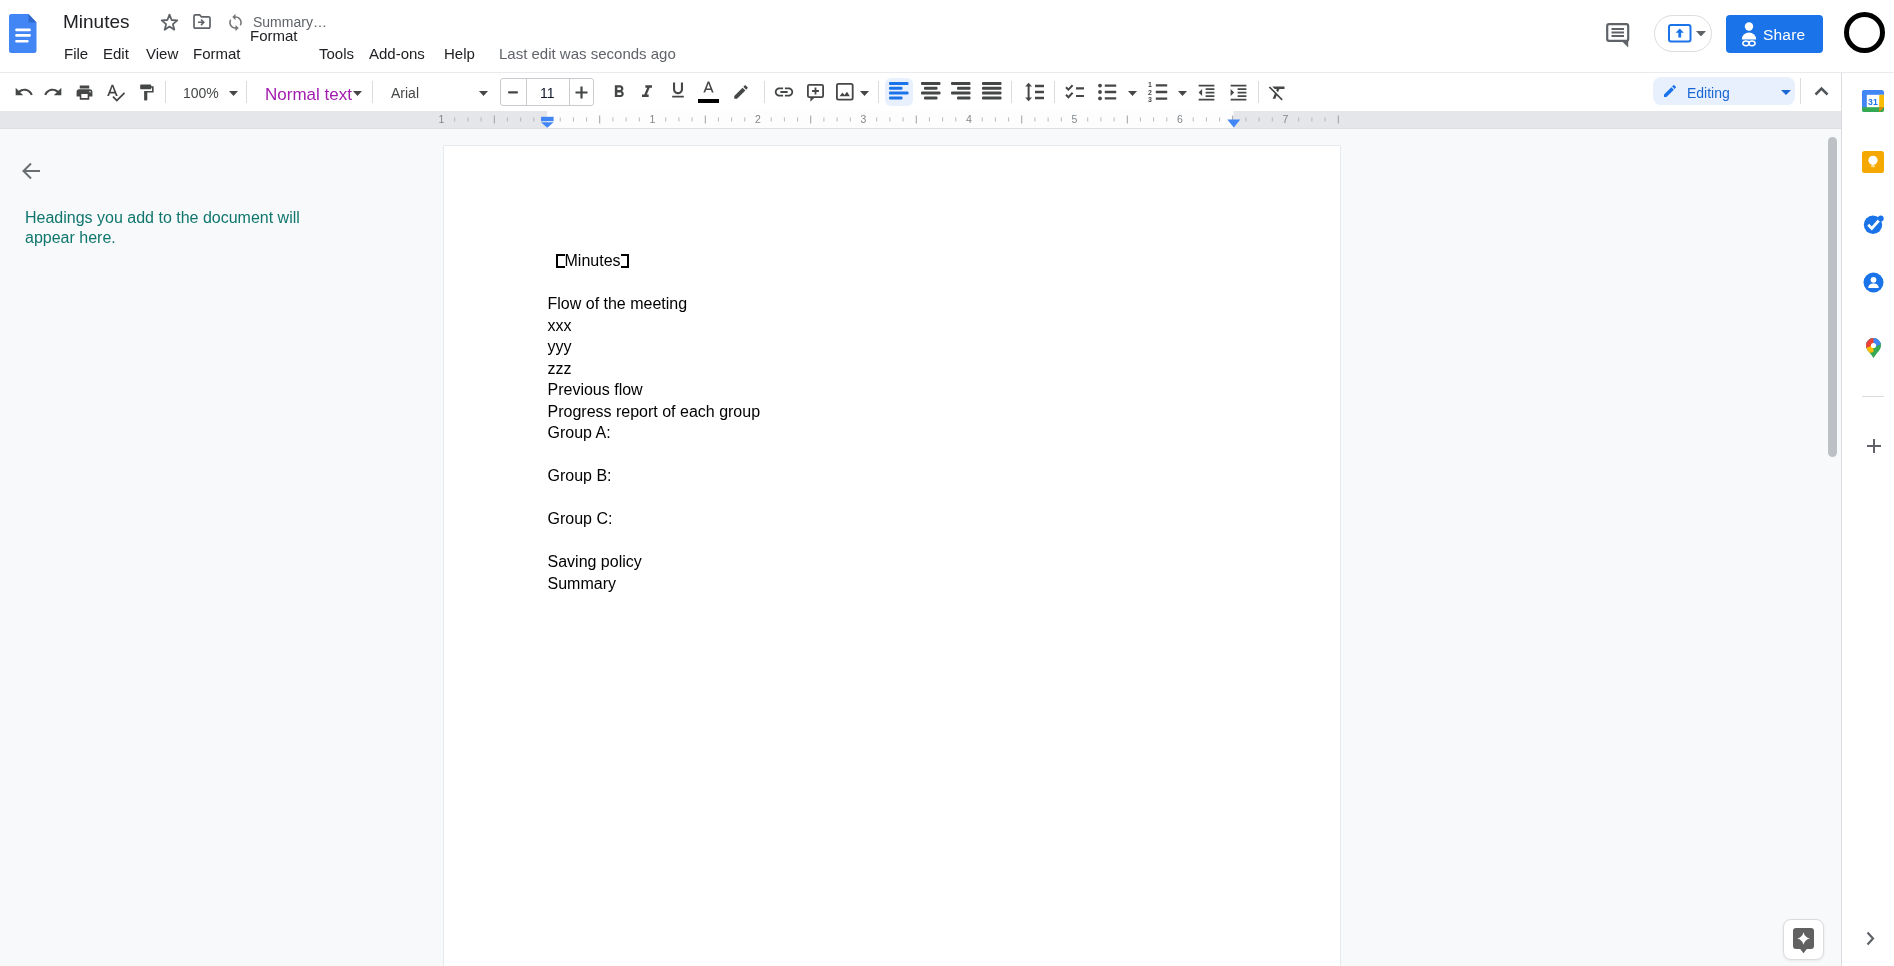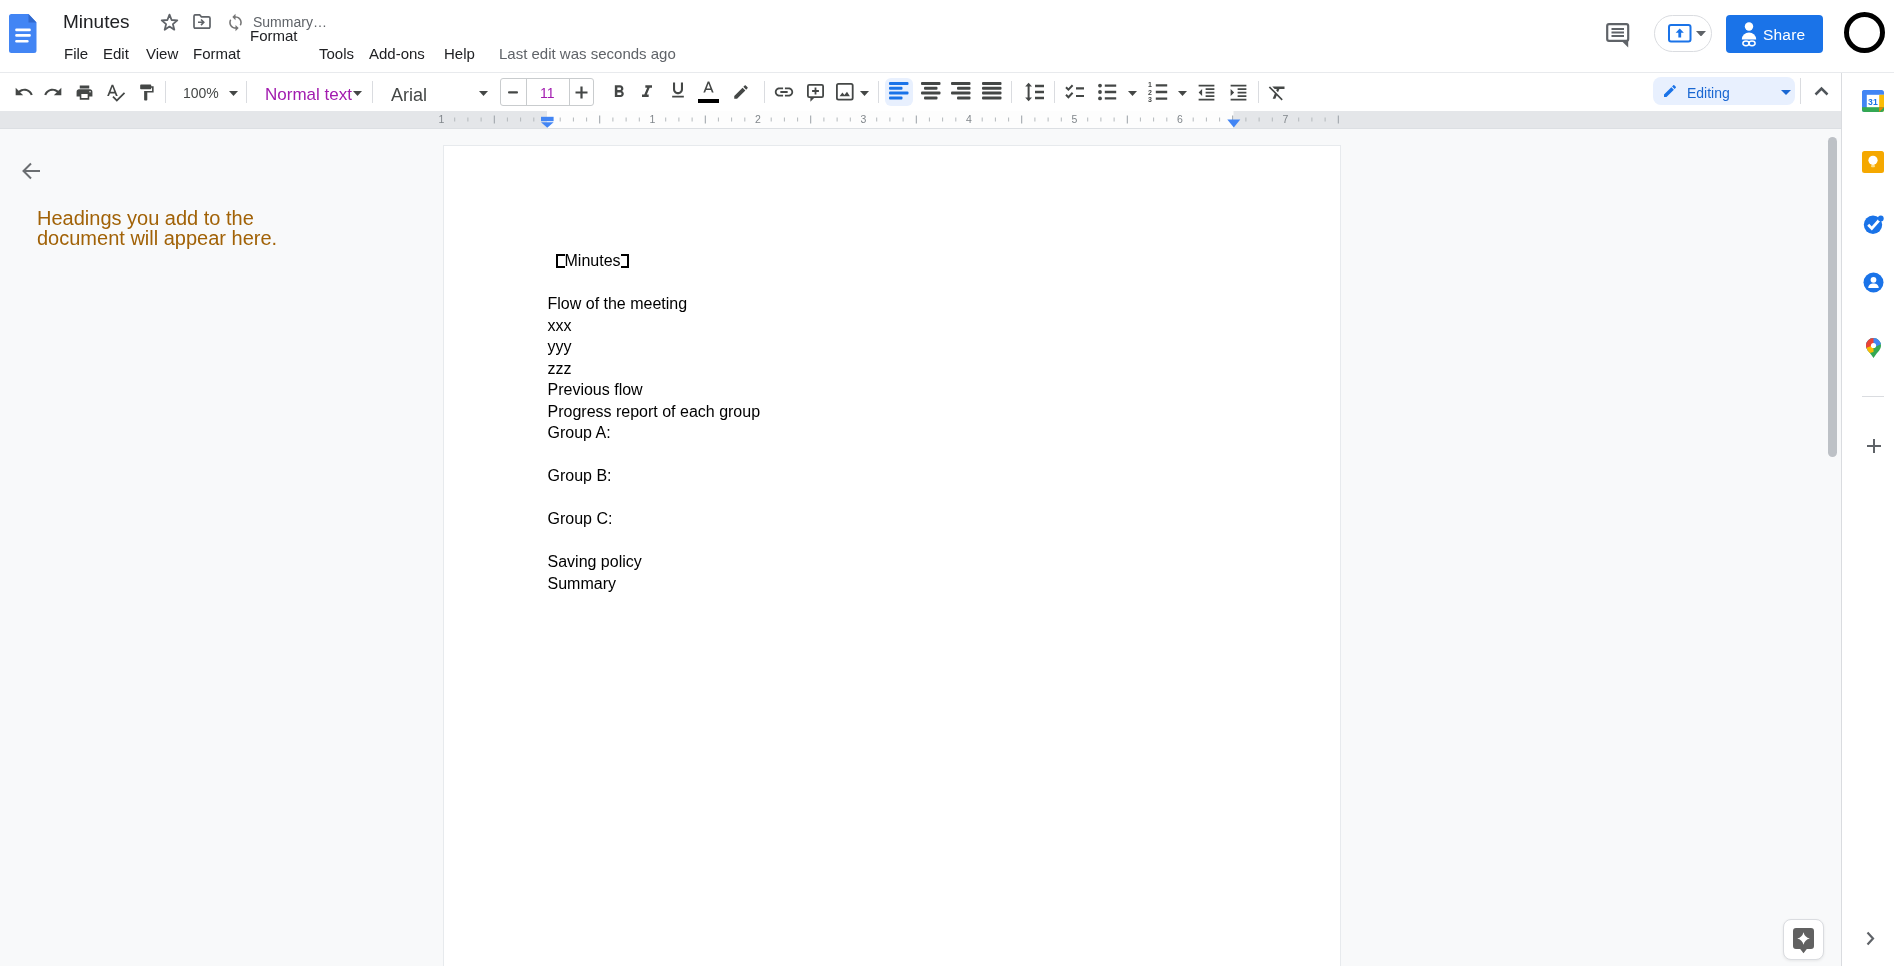--- a/index.html
+++ b/index.html
@@ -78,31 +78,31 @@
 <div class="abs" style="left:183px;top:85px;font-size:14px;color:#444746">100%</div>
 <svg class="abs" style="left:228.5px;top:90.5px" width="9" height="5">
     <polygon points="0,0 9,0 4.5,5" fill="#444746"></polygon>
   </svg>
 <div class="abs" style="left:246px;top:81px;width:1px;height:22px;background:#dadce0"></div>
 <div class="abs" style="left:265px;top:85px;font-size:17px;color:#a21caf">Normal text</div>
 <svg class="abs" style="left:352.5px;top:90.5px" width="9" height="5">
     <polygon points="0,0 9,0 4.5,5" fill="#444746"></polygon>
   </svg>
 <div class="abs" style="left:372px;top:81px;width:1px;height:22px;background:#dadce0"></div>
-<div class="abs" style="left:391px;top:85px;font-size:18px;color:#444746">Arial</div>
+<div class="abs" style="left:391px;top:85px;font-size:14px;color:#444746">Arial</div>
 <svg class="abs" style="left:478.5px;top:90.5px" width="9" height="5">
     <polygon points="0,0 9,0 4.5,5" fill="#444746"></polygon>
   </svg>
 <div class="abs" style="left:500px;top:78px;width:94px;height:28px;border:1px solid #c9ccce;border-radius:3px"></div>
 <div class="abs" style="left:526px;top:78px;width:1px;height:28px;background:#c9ccce"></div>
 <div class="abs" style="left:569px;top:78px;width:1px;height:28px;background:#c9ccce"></div>
 <svg class="abs" style="left:506px;top:91px" width="14" height="3" viewBox="0 0 14 3">
     <rect x="2" y="0.3" width="10" height="2.2" rx="1" fill="#444746"></rect>
   </svg>
-<div class="abs" style="left:540px;top:85px;font-size:14px;color:#a21caf">11</div>
+<div class="abs" style="left:540px;top:85px;font-size:14px;color:#0f172a">11</div>
 <svg class="abs" style="left:574px;top:85px" width="15" height="15" viewBox="0 0 15 15">
     <path d="M7.5,1.5 v12 M1.5,7.5 h12" stroke="#444746" stroke-width="2.2"></path>
   </svg>
 <svg class="abs" style="left:609.0px;top:82.0px" width="20" height="20" viewBox="0 0 24 24">
     <path d="M15.6 10.79c.97-.67 1.65-1.77 1.65-2.79 0-2.26-1.75-4-4-4H7v14h7.04c2.09 0 3.71-1.7 3.71-3.79 0-1.52-.86-2.82-2.15-3.42zM10 6.5h3c.83 0 1.5.67 1.5 1.5s-.67 1.5-1.5 1.5h-3v-3zm3.5 9H10v-3h3.5c.83 0 1.5.67 1.5 1.5s-.67 1.5-1.5 1.5z" fill="#444746"></path>
   </svg>
 <svg class="abs" style="left:637.0px;top:82.0px" width="20" height="20" viewBox="0 0 24 24">
     <path d="M10 4v3h2.21l-3.42 8H6v3h8v-3h-2.21l3.42-8H18V4z" fill="#444746"></path>
   </svg>
 <svg class="abs" style="left:668.0px;top:80.0px" width="20" height="20" viewBox="0 0 24 24">
@@ -284,21 +284,21 @@
     <rect x="541" y="5.8" width="12.6" height="4.4" fill="#4285f4"></rect>
     <polygon points="541,11.3 553.6,11.3 547.3,16.8 " fill="#4285f4"></polygon>
     <polygon points="1227.3,8.5 1240.3,8.5 1233.8,16.5" fill="#4285f4"></polygon>
   </svg>
 <div class="abs" style="left:0;top:128px;width:1841px;height:1px;background:#dcdfe3"></div>
 <div class="abs" style="left:0;top:129px;width:1841px;height:837px;background:#f8f9fa;z-index:-1"></div>
 <div class="abs" style="left:443px;top:145px;width:898px;height:821px;background:#fff;border:1px solid #e7eaed;border-bottom:none"></div>
 <svg class="abs" style="left:20px;top:160px" width="22" height="22" viewBox="0 0 22 22">
     <path d="M20,11 H3.5 M11,3.5 L3.5,11 L11,18.5" fill="none" stroke="#6b6e71" stroke-width="2"></path>
   </svg>
-<div class="abs" style="left:37px;top:208px;width:285px;font-size:20px;line-height:20px;color:#a16207">Headings you add to the document will appear here.</div>
+<div class="abs" style="left:25px;top:208px;width:285px;font-size:16px;line-height:20px;color:#0f766e">Headings you add to the document will appear here.</div>
 <div class="abs" style="left:547.5px;top:250px;font-size:16px;line-height:21.5px;color:#000">
     <div style="height:21.5px"><span style="display:inline-block;width:8.5px;height:13.5px;margin-left:8.5px;position:relative;top:1.5px;border-left:2.4px solid #000;border-top:2.4px solid #000;border-bottom:2.4px solid #000"></span>Minutes<span style="display:inline-block;width:8.5px;height:13.5px;position:relative;top:1.5px;border-right:2.4px solid #000;border-top:2.4px solid #000;border-bottom:2.4px solid #000"></span></div>
     <div style="height:21.5px">&nbsp;</div>
     <div style="height:21.5px">Flow of the meeting</div>
     <div style="height:21.5px">xxx</div>
     <div style="height:21.5px">yyy</div>
     <div style="height:21.5px">zzz</div>
     <div style="height:21.5px">Previous flow</div>
     <div style="height:21.5px">Progress report of each group</div>
     <div style="height:21.5px">Group A:</div>

